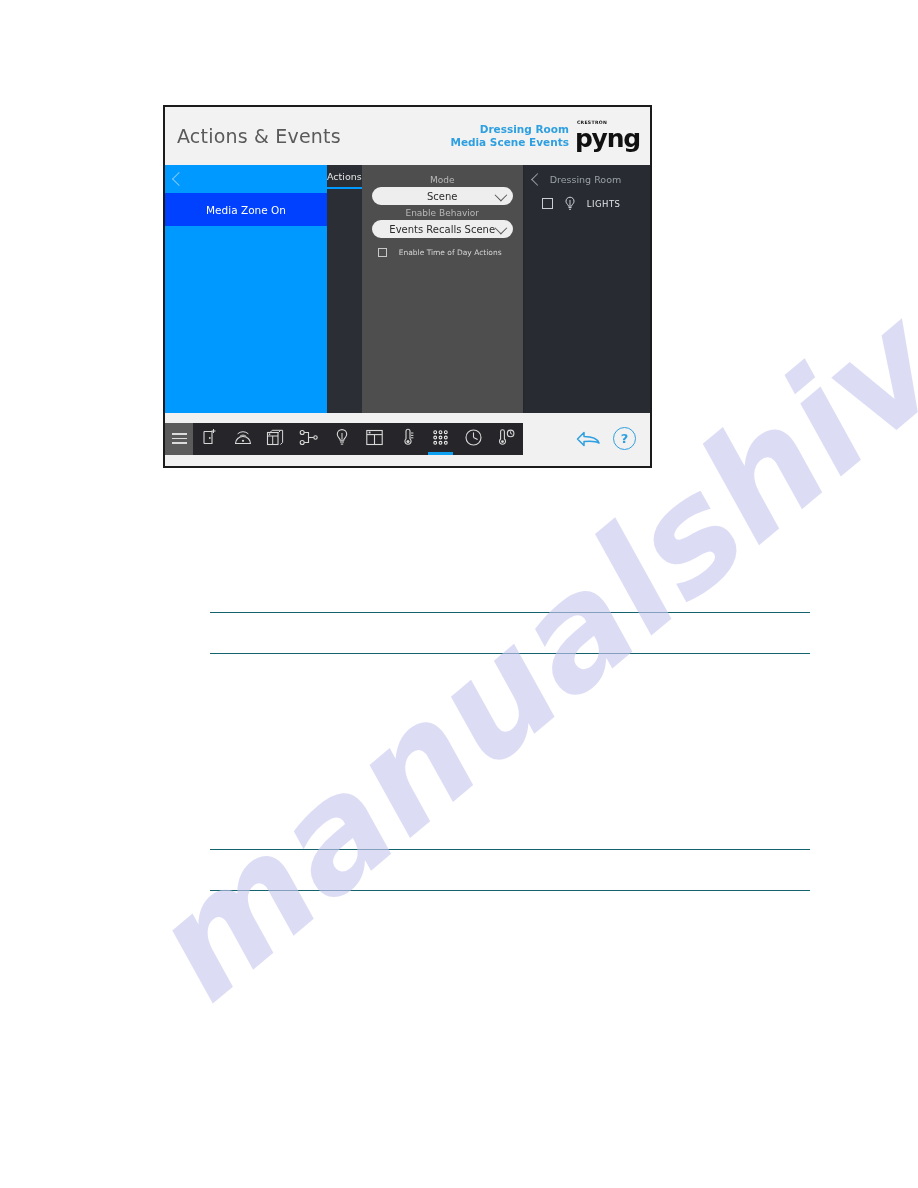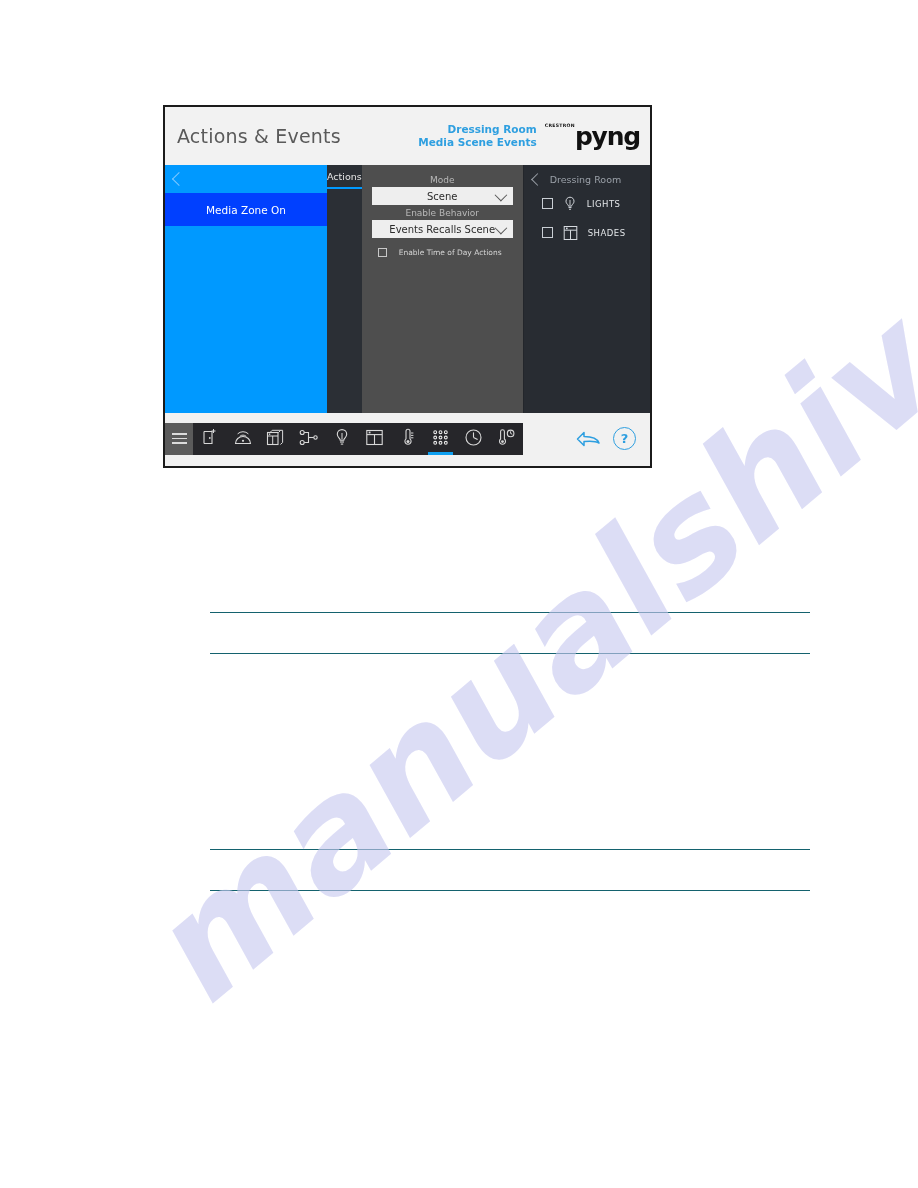--- a/index.html
+++ b/index.html
@@ -98,21 +98,21 @@
   }
   .ctx-line {
     display: block;
     font-size: 10.5px;
     color: #2e9fe0;
     font-weight: 600;
     font-family: "DejaVu Sans", sans-serif;
   }
   #brand-logo {
     display: flex;
-    flex-direction: row;
+    flex-direction: column;
     align-items: flex-start;
     line-height: 1;
   }
   #brand-sub {
     font-size: 4.6px;
     letter-spacing: .3px;
     font-weight: 700;
     color: #111;
     margin-left: 2px;
     margin-bottom: 1px;
@@ -205,20 +205,21 @@
     font-family: "DejaVu Sans", sans-serif;
   }
   .select-row {
     margin: 0 3px 0 3px;
     height: 18px;
     background: #eeeeee;
     display: flex;
     align-items: center;
     justify-content: center;
     position: relative;
+    border-radius: 9px;
   }
   .select-value {
     font-size: 10px;
     color: #2b2b2b;
     font-family: "DejaVu Sans", sans-serif;
   }
   .chev-down {
     position: absolute;
     right: 9px;
     width: 8px; height: 8px;
@@ -432,30 +433,20 @@
             <span class="chk-md"></span>
             <svg class="load-icon" width="14" height="16" viewBox="0 0 14 16">
               <path d="M7 1.2c-2.3 0-4 1.8-4 4 0 1.6 .9 2.5 1.6 3.3 .5 .6 .8 1 .8 1.6h3.2c0-.6 .3-1 .8-1.6C10.1 7.7 11 6.8 11 5.2c0-2.2-1.7-4-4-4z" fill="none" stroke="#d6dadf" stroke-width="1"></path>
               <line x1="5.5" y1="11.6" x2="8.5" y2="11.6" stroke="#d6dadf" stroke-width="1"></line>
               <line x1="6.1" y1="13.3" x2="7.9" y2="13.3" stroke="#d6dadf" stroke-width="1"></line>
               <line x1="7" y1="4" x2="7" y2="9.5" stroke="#d6dadf" stroke-width="0.9"></line>
             </svg>
             <span class="load-label">LIGHTS</span>
           </div>
 
-          <div class="load-row">
-            <span class="chk-md"></span>
-            <svg class="load-icon" width="15" height="16" viewBox="0 0 15 16">
-              <rect x="1.2" y="1.5" width="12.6" height="13" fill="none" stroke="#d6dadf" stroke-width="1"></rect>
-              <line x1="1.2" y1="5.2" x2="13.8" y2="5.2" stroke="#d6dadf" stroke-width="1"></line>
-              <line x1="7.5" y1="5.2" x2="7.5" y2="14.5" stroke="#d6dadf" stroke-width="1"></line>
-              <rect x="3" y="2.6" width="1.6" height="1.6" fill="#d6dadf"></rect>
-            </svg>
-            <span class="load-label">SHADES</span>
-          </div>
         </div>
 
       </div>
     </div>
   </div>
 
   <div id="toolbar">
     <div id="tool-strip">
 
       <div id="hamburger-cell">

